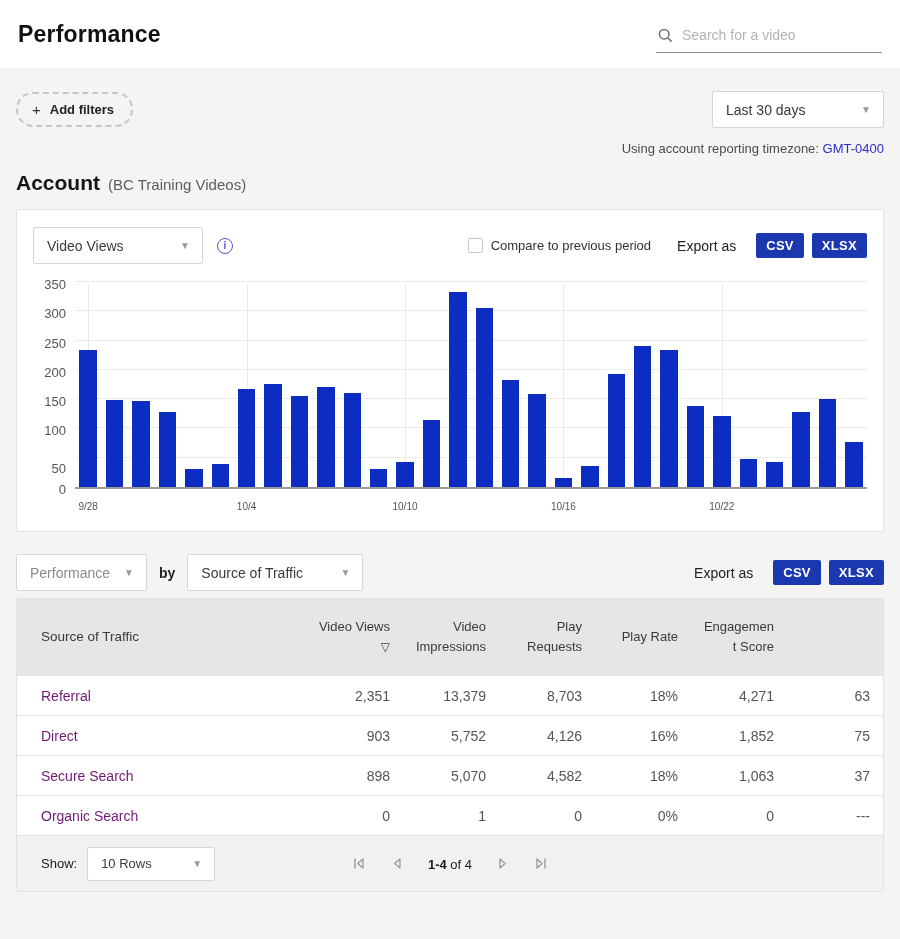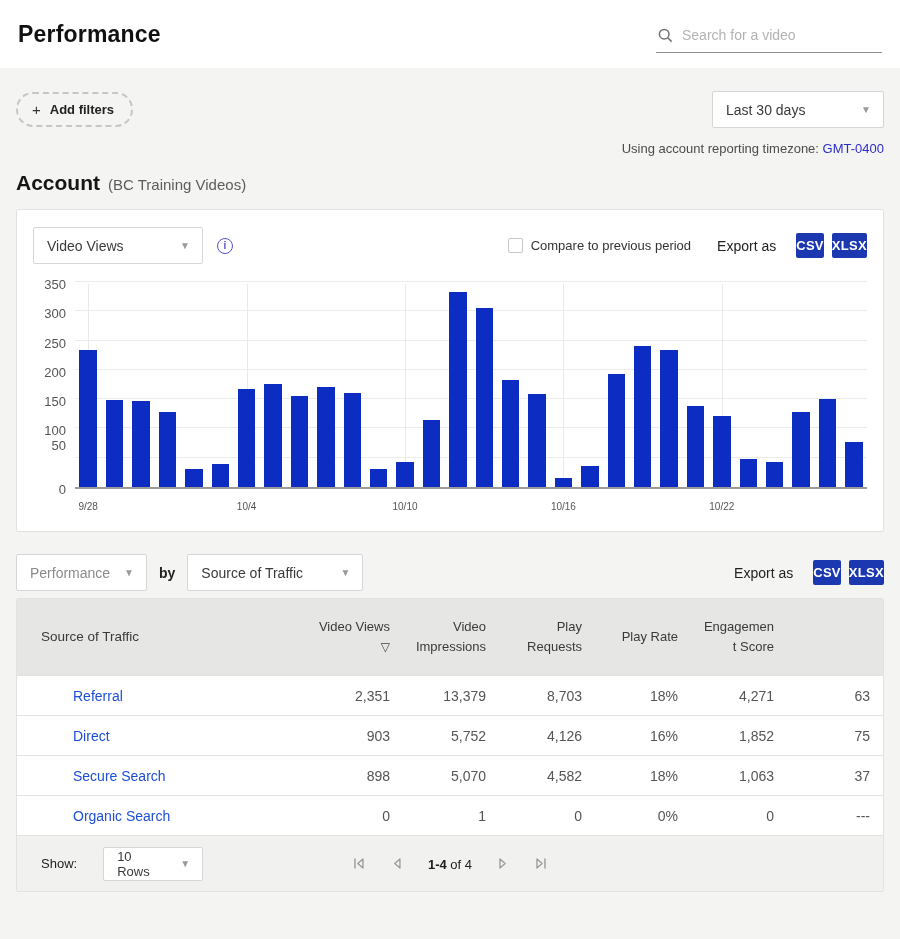--- a/index.html
+++ b/index.html
@@ -90,21 +90,21 @@
   .checkbox {
     width: 15px; height: 15px; border: 1px solid #c9c9c9; border-radius: 2px;
     background: #fff; margin-right: 8px; cursor: pointer; flex: none;
   }
   .compare-label { font-size: 13px; color: #333; margin-right: 26px; }
   .export-label { font-size: 14px; color: #222; margin-right: 12px; }
   .export-btn {
     background: #1c38b0; color: #fff;
     font-size: 13px; font-weight: 700; letter-spacing: .3px;
     border: 0; border-radius: 2px;
-    padding: 5px 0; margin-left: 8px; cursor: pointer;
+    padding: 5px 10px; margin-left: 8px; cursor: pointer;
     font-family: "Liberation Sans", sans-serif;
   }
   
   .chart-wrap { margin-top: 20px; }
   .chart { display: flex; }
   .y-axis { width: 42px; position: relative; height: 205px; flex: none; }
   .y-label {
     position: absolute; right: 9px; transform: translateY(50%);
     font-size: 13px; color: #555;
   }
@@ -145,32 +145,32 @@
   .th.first { justify-content: flex-start; text-align: left; padding-left: 24px; font-size: 13.5px; }
   .th span { max-width: 72px; }
   .th.first span { max-width: none; }
   .sort-icon { font-size: 12px; color: #444; margin-left: 3px; }
   .t-row { height: 40px; border-top: 1px solid #e3e3e1; background: #fff; }
   .t-row.summary { background: #eef0f6; border-top: none; }
   .t-row.summary .td { font-weight: 700; color: #333; }
   .td { font-size: 14px; color: #555; text-align: right; padding-right: 13px; }
   .td.label-cell { text-align: left; padding-left: 24px; padding-right: 0; }
   .t-row.summary .label-cell { color: #333; }
-  .td.label-cell a { color: #1d4ed8; text-decoration: none; margin-left: 32px; }
+  .td.label-cell a { color: #701a75; text-decoration: none; }
   
   .table-footer {
     background: #f1f1ef;
     border-top: 1px solid #e3e3e1;
     height: 56px;
     display: flex; align-items: center;
     padding: 0 24px;
     position: relative;
   }
   .show-label { font-size: 13px; color: #222; }
-  .rows-select { width: 100px; height: 34px; margin-left: 26px; font-size: 13px; gap: 24px; }
+  .rows-select { width: 128px; height: 34px; margin-left: 10px; font-size: 13px; gap: 24px; }
   .pagination {
     position: absolute; left: 50%; top: 50%; transform: translate(-50%, -50%);
     display: flex; align-items: center; gap: 24px;
   }
   .pg-btn { display: inline-flex; cursor: pointer; background: none; border: 0; padding: 0; }
   .pg-range { font-size: 13px; color: #1d1d1d; white-space: nowrap; }
   .pg-range .strong { font-weight: 700; }
   .bottom-gap { height: 8px; }
 </style>
 </head>
@@ -224,21 +224,21 @@
         <span class="export-label">Export as</span>
         <button class="export-btn">CSV</button>
         <button class="export-btn">XLSX</button>
       </div>
     </div>
 
     <div class="chart-wrap">
       <div class="chart">
         <div class="y-axis">
             <div class="y-label" style="bottom: 0px;">0</div>
-            <div class="y-label" style="bottom: 44px;">50</div>
+            <div class="y-label" style="bottom: 21px;">50</div>
             <div class="y-label" style="bottom: 58.5714px;">100</div>
             <div class="y-label" style="bottom: 87.8571px;">150</div>
             <div class="y-label" style="bottom: 117.143px;">200</div>
             <div class="y-label" style="bottom: 146.429px;">250</div>
             <div class="y-label" style="bottom: 175.714px;">300</div>
             <div class="y-label" style="bottom: 205px;">350</div>
           </div>
         <div class="plot">
           <div>
               <div class="hgrid" style="bottom: 29.2857px;"></div>

